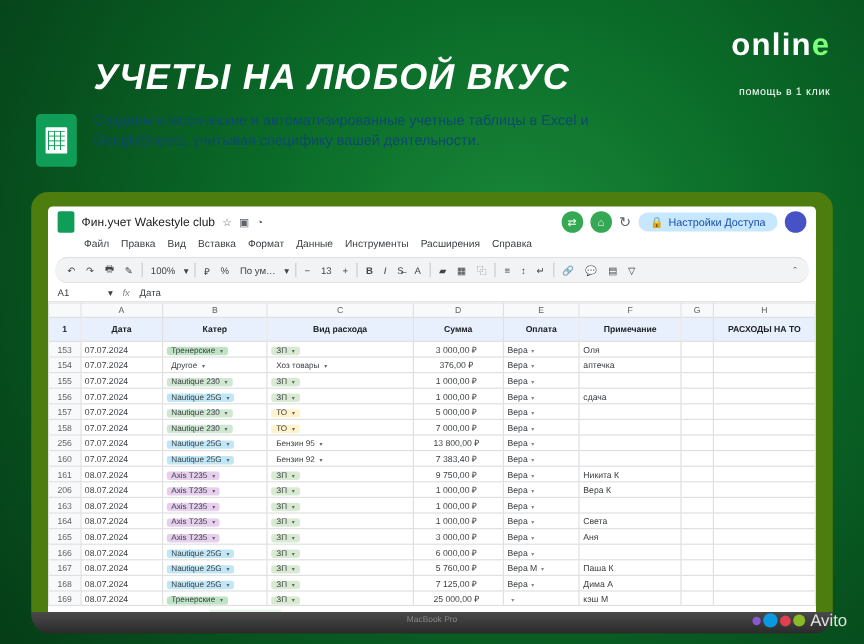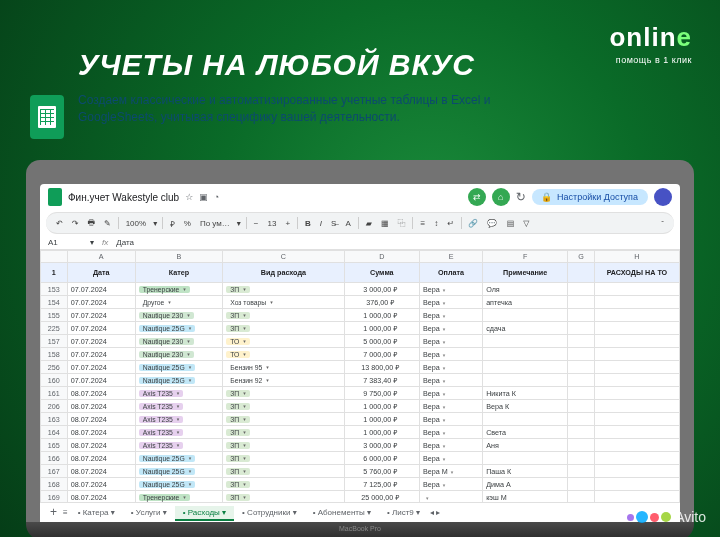--- a/index.html
+++ b/index.html
@@ -1,29 +1,29 @@
 <!DOCTYPE html>
 <html><head>
 <meta charset="utf-8">
 <style>
   *{box-sizing:border-box;margin:0;padding:0;}
   body{width:720px;height:537px;overflow:hidden;font-family:Arial,Helvetica,sans-serif;position:relative;}
   .bg{position:absolute;inset:0;background:radial-gradient(circle at 60% 40%,#1a8a3a 0%,#0a6b28 40%,#053d17 100%);}
   .brand{position:absolute;top:22px;right:28px;text-align:right;color:#fff;}
   .brand-logo{font-size:26px;font-weight:700;letter-spacing:1px;}
   .brand-logo .e{color:#7cff7c;}
-  .brand-tag{font-size:9px;letter-spacing:0.5px;margin-top:2px;}
+  .brand-tag{font-size:9px;letter-spacing:0.5px;margin-top:18px;}
   .hero-title{position:absolute;top:48px;left:78px;color:#fff;font-weight:900;font-size:30px;letter-spacing:1px;font-style:italic;text-align:right;}
   .hero-sub{position:absolute;top:92px;left:78px;right:160px;color:#0c4a6e;font-size:12px;line-height:1.45;}
   .sheets-ico{position:absolute;top:95px;left:30px;width:34px;height:44px;background:#0f9d58;border-radius:4px;display:flex;align-items:center;justify-content:center;}
   .sheets-ico::before{content:"";width:18px;height:22px;background:#fff;border-radius:1px;}
   .sheets-ico::after{content:"";position:absolute;width:14px;height:16px;background:linear-gradient(#0f9d58 1px,transparent 1px) 0 0/100% 4px,linear-gradient(90deg,#0f9d58 1px,transparent 1px) 0 0/5px 100%;}
   
   .laptop{position:absolute;left:26px;top:160px;width:668px;}
-  .screen-frame{background:#737373;border-radius:14px 14px 0 0;padding:24px 14px 0;}
+  .screen-frame{background:#4d7c0f;border-radius:14px 14px 0 0;padding:12px 14px 0;}
   .screen{background:#fff;border-radius:4px 4px 0 0;height:338px;overflow:hidden;font-size:8px;color:#3c4043;}
   .base{height:18px;background:linear-gradient(#4a4a4a,#2a2a2a);border-radius:0 0 16px 16px;position:relative;}
   .base::after{content:"MacBook Pro";position:absolute;left:50%;top:3px;transform:translateX(-50%);font-size:7px;color:#888;}
   
   .titlebar{display:flex;align-items:center;padding:4px 8px;gap:6px;}
   .doc-ico{width:14px;height:18px;background:#0f9d58;border-radius:2px;flex:0 0 auto;}
   .doc-title{font-size:10px;color:#202124;}
   .title-icons{display:flex;gap:6px;color:#5f6368;font-size:9px;}
   .spacer{flex:1;}
   .circ{width:18px;height:18px;border-radius:50%;display:inline-flex;align-items:center;justify-content:center;font-size:9px;color:#fff;}
@@ -95,20 +95,31 @@
       <span class="circ c1">⇄</span>
       <span class="circ c2">⌂</span>
       <span class="hist">↻</span>
       <div class="share-btn">
             <span>🔒</span>
             <span>Настройки Доступа</span>
           </div>
       <div class="avatar"></div>
     </div>
 
+    <div class="menubar" id="menubar">
+          <span>Файл</span>
+          <span>Правка</span>
+          <span>Вид</span>
+          <span>Вставка</span>
+          <span>Формат</span>
+          <span>Данные</span>
+          <span>Инструменты</span>
+          <span>Расширения</span>
+          <span>Справка</span>
+        </div>
 
     <div class="toolbar">
       <span class="tbtn">↶</span>
       <span class="tbtn">↷</span>
       <span class="tbtn">🖶</span>
       <span class="tbtn">✎</span>
       <span class="sep"></span>
       <span class="tbtn">100%</span>
           <span>▾</span>
       <span class="sep"></span>
@@ -214,21 +225,21 @@
                 <td>07.07.2024</td>
                 <td><span class="chip" style="background:#d0e7d2">Nautique 230</span></td>
                 <td><span class="chip" style="background:#d9ead3">ЗП</span></td>
                 <td class="num">1 000,00 ₽</td>
                 <td><span class="dd">Вера</span></td>
                 <td></td>
                 <td></td>
                 <td></td>
               </tr>
               <tr>
-                <td class="rowhdr">225</td>
+                <td class="rowhdr">156</td>
                 <td>07.07.2024</td>
                 <td><span class="chip" style="background:#c1e7f7">Nautique 25G</span></td>
                 <td><span class="chip" style="background:#d9ead3">ЗП</span></td>
                 <td class="num">1 000,00 ₽</td>
                 <td><span class="dd">Вера</span></td>
                 <td>сдача</td>
                 <td></td>
                 <td></td>
               </tr>
               <tr>

